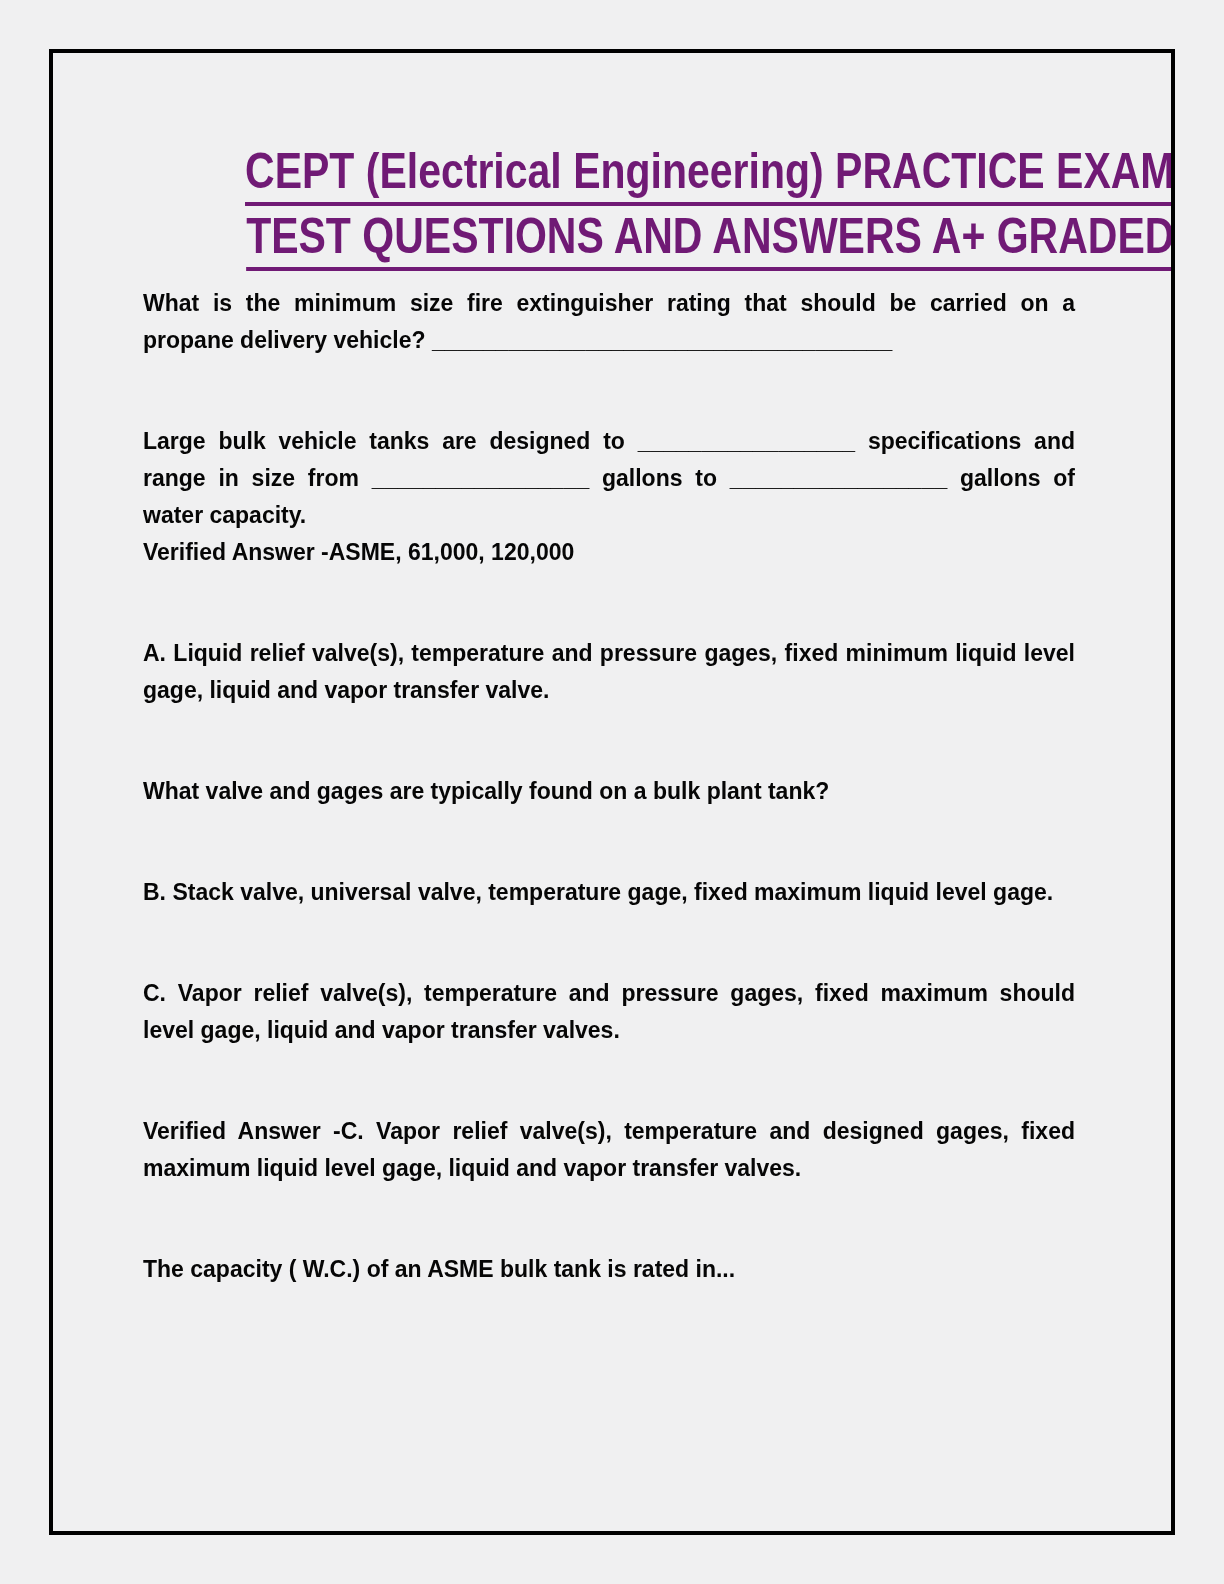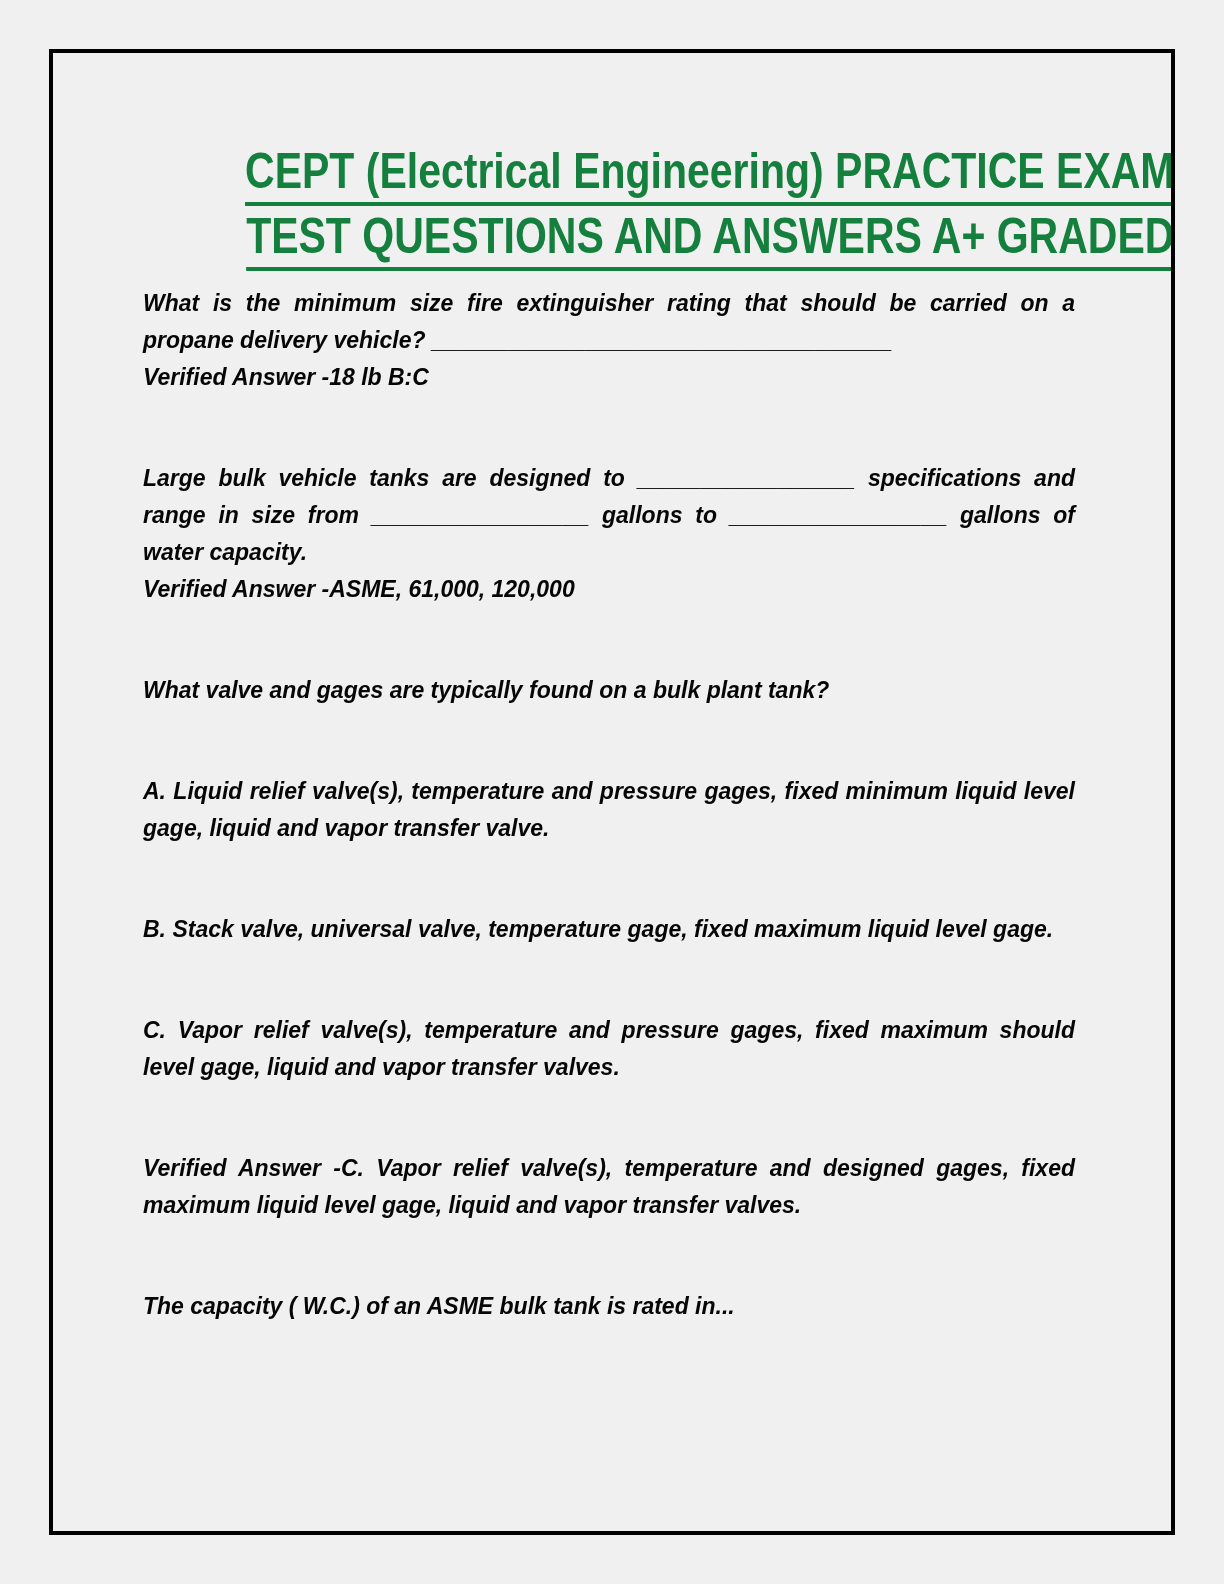--- a/index.html
+++ b/index.html
@@ -45,60 +45,58 @@
     margin-bottom: 0;
   }
   .doc-body {
     color: #060606;
     font-size: 23px;
     line-height: 37px;
     font-weight: bold;
   }
   .block {
     margin: 0 0 64px 0;
-    font-style: italic;
   }
   .bline {
     display: block;
     text-align: justify;
   }
 </style>
 </head>
 <body>
 
 <div class="page">
   <div class="frame">
 
-    <h1 class="title" style="color: #15803d;">
+    <h1 class="title" style="color: #701a75;">
       <div class="title-row">
         <span class="title-line">CEPT (Electrical Engineering) PRACTICE EXAM</span>
       </div>
       <div class="title-row">
         <span class="title-line">TEST QUESTIONS AND ANSWERS A+ GRADED.</span>
       </div>
     </h1>
 
     <div class="doc-body" style="color: rgb(6, 6, 6);">
 
       <p class="block">
         <span class="bline">What is the minimum size fire extinguisher rating that should be carried on a propane delivery vehicle? ____________________________________</span>
-        <span class="bline">Verified Answer -18 lb B:C</span>
       </p>
 
       <p class="block">
         <span class="bline">Large bulk vehicle tanks are designed to _________________ specifications and range in size from _________________ gallons to _________________ gallons of water capacity.</span>
         <span class="bline">Verified Answer -ASME, 61,000, 120,000</span>
       </p>
 
       <p class="block">
-        <span class="bline">What valve and gages are typically found on a bulk plant tank?</span>
+        <span class="bline">A. Liquid relief valve(s), temperature and pressure gages, fixed minimum liquid level gage, liquid and vapor transfer valve.</span>
       </p>
 
       <p class="block">
-        <span class="bline">A. Liquid relief valve(s), temperature and pressure gages, fixed minimum liquid level gage, liquid and vapor transfer valve.</span>
+        <span class="bline">What valve and gages are typically found on a bulk plant tank?</span>
       </p>
 
       <p class="block">
         <span class="bline">B. Stack valve, universal valve, temperature gage, fixed maximum liquid level gage.</span>
       </p>
 
       <p class="block">
         <span class="bline">C. Vapor relief valve(s), temperature and pressure gages, fixed maximum should level gage, liquid and vapor transfer valves.</span>
       </p>
 

